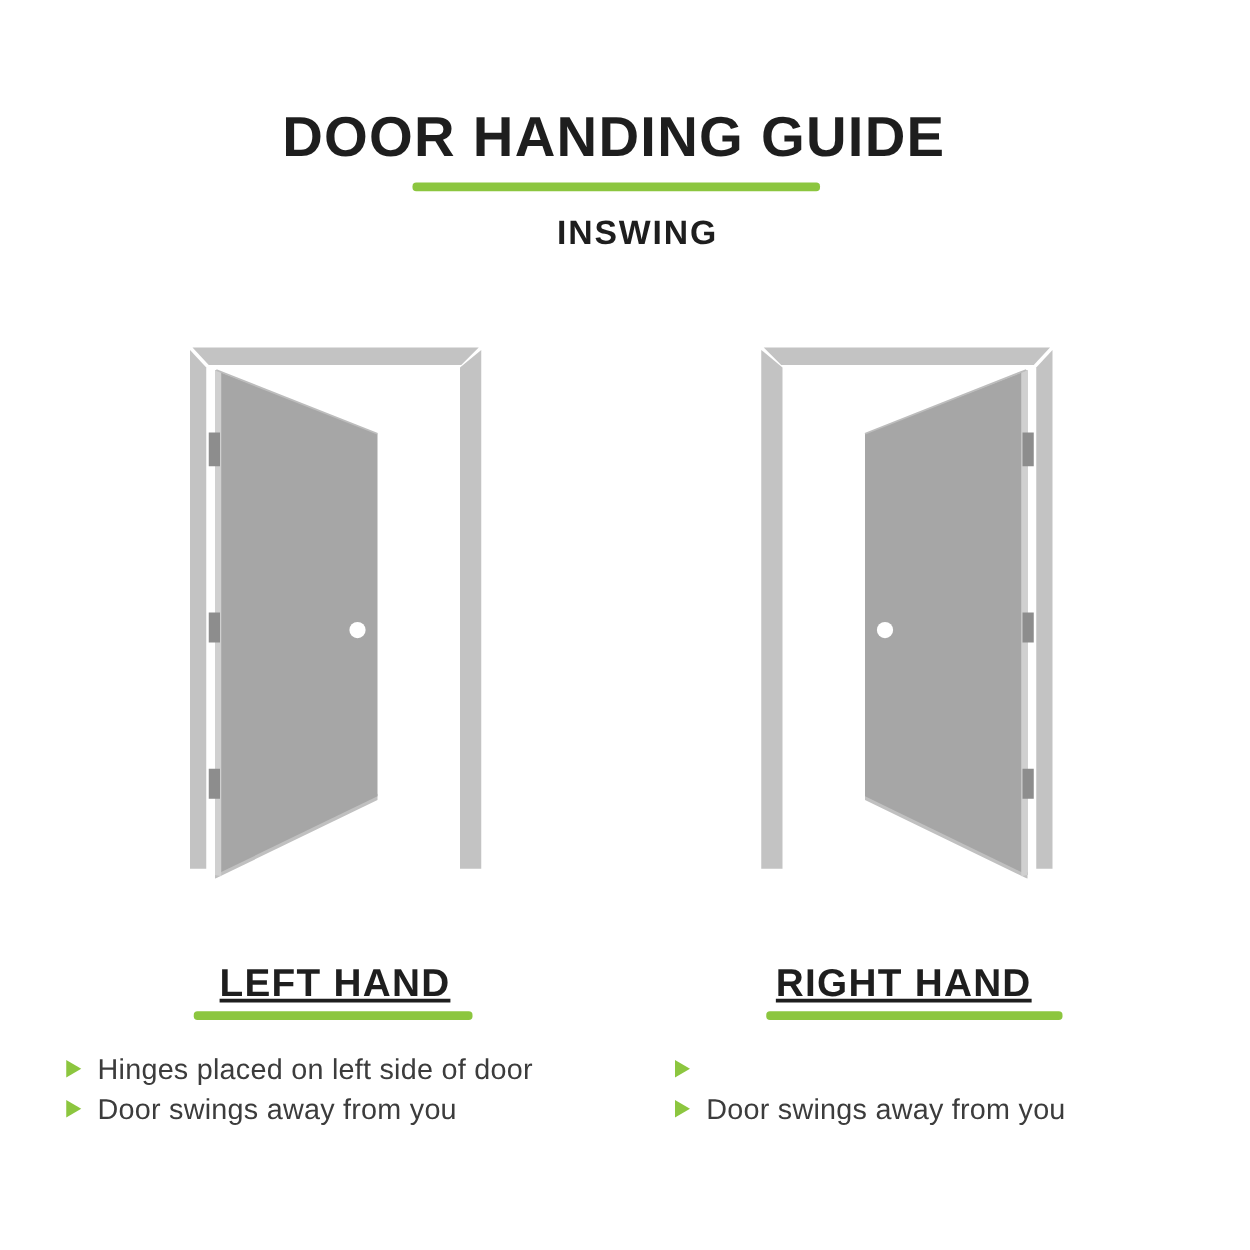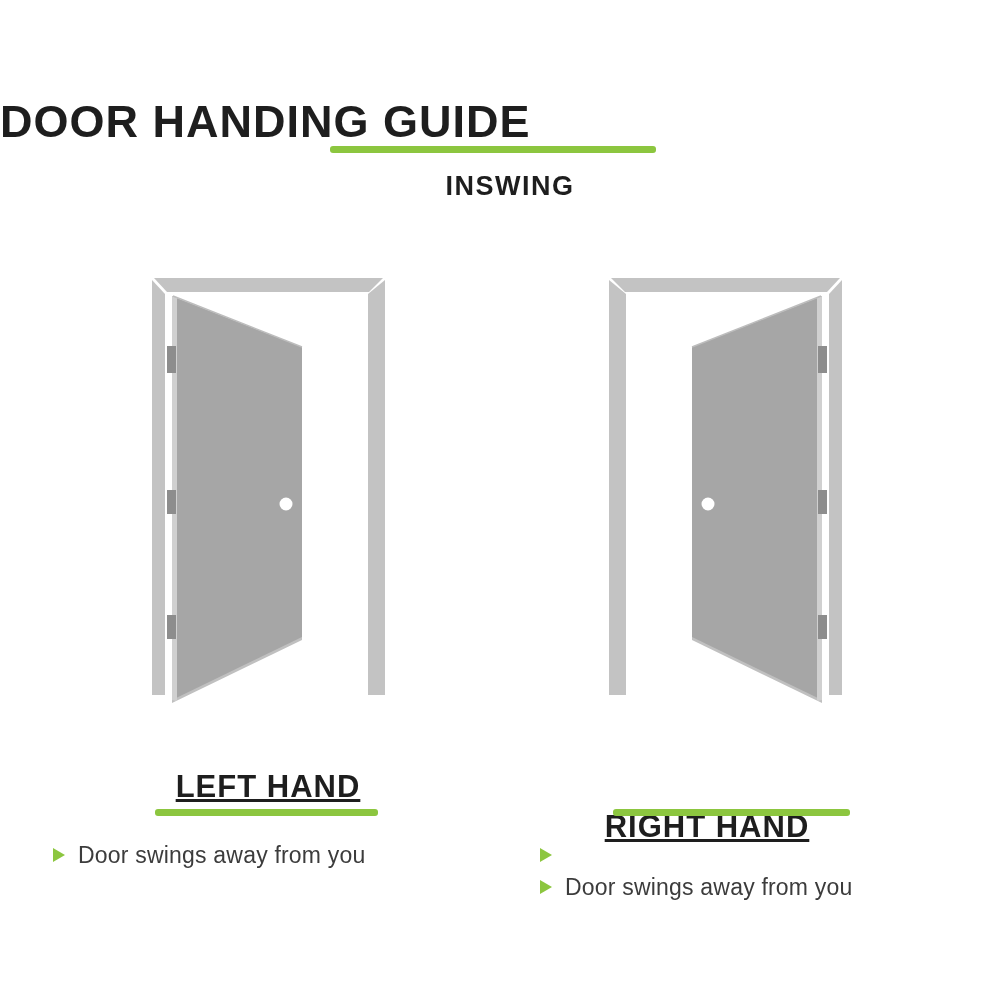--- a/index.html
+++ b/index.html
@@ -6,25 +6,25 @@
   html, body { width: 1000px; height: 1000px; background: #ffffff; }
   body {
     position: relative;
     font-family: "Liberation Sans", sans-serif;
     overflow: hidden;
   }
   .abs { position: absolute; }
 
   .page-title {
     left: 0; top: 84px; width: 982px;
+    text-align: center;
     font-size: 45px;
     font-weight: 700;
     letter-spacing: 1px;
     color: #1e1e1e;
-    margin-top: 12px;
   }
   .divider {
     background: #8CC63F;
     height: 7px;
     border-radius: 3px;
   }
   .divider-title { left: 330px; top: 146px; width: 326px; }
   .subtitle {
     left: 0; top: 171px; width: 988px;
     text-align: center;
@@ -43,21 +43,21 @@
     text-align: center;
     font-size: 31px;
     font-weight: 700;
     letter-spacing: 1px;
     color: #1e1e1e;
     top: 769px;
     width: 400px;
     text-decoration: underline;
   }
   .hand-label-left  { left: 68px; }
-  .hand-label-right { left: 507px; margin-top: 40px; }
+  .hand-label-right { left: 523px; }
   .divider-left  { left: 155px; top: 809px; width: 223px; }
   .divider-right { left: 613px; top: 809px; width: 237px; }
 
   .bullet-list {
     top: 839px;
     list-style: none;
   }
   .bullet-list-left  { left: 53px; }
   .bullet-list-right { left: 540px; }
   .bullet-item {
@@ -131,20 +131,24 @@
 
     <circle cx="136" cy="227" r="6.5" fill="#FFFFFF"></circle>
   </g>
 </svg>
 
 <h3 class="abs hand-label hand-label-left">LEFT HAND</h3>
 <div class="abs divider divider-left"></div>
 <ul class="abs bullet-list bullet-list-left">
   <li class="bullet-item">
     <span class="bullet-arrow"></span>
+    <span class="bullet-text">Hinges placed on left side of door</span>
+  </li>
+  <li class="bullet-item">
+    <span class="bullet-arrow"></span>
     <span class="bullet-text">Door swings away from you</span>
   </li>
 </ul>
 
 <h3 class="abs hand-label hand-label-right">RIGHT HAND</h3>
 <div class="abs divider divider-right"></div>
 <ul class="abs bullet-list bullet-list-right">
   <li class="bullet-item">
     <span class="bullet-arrow"></span>
   </li>

